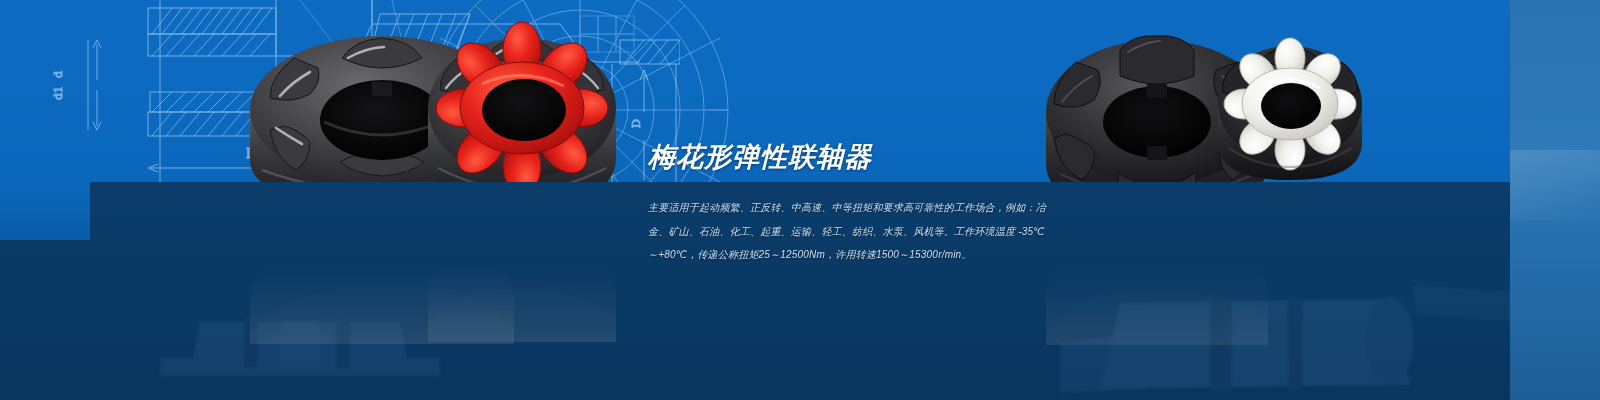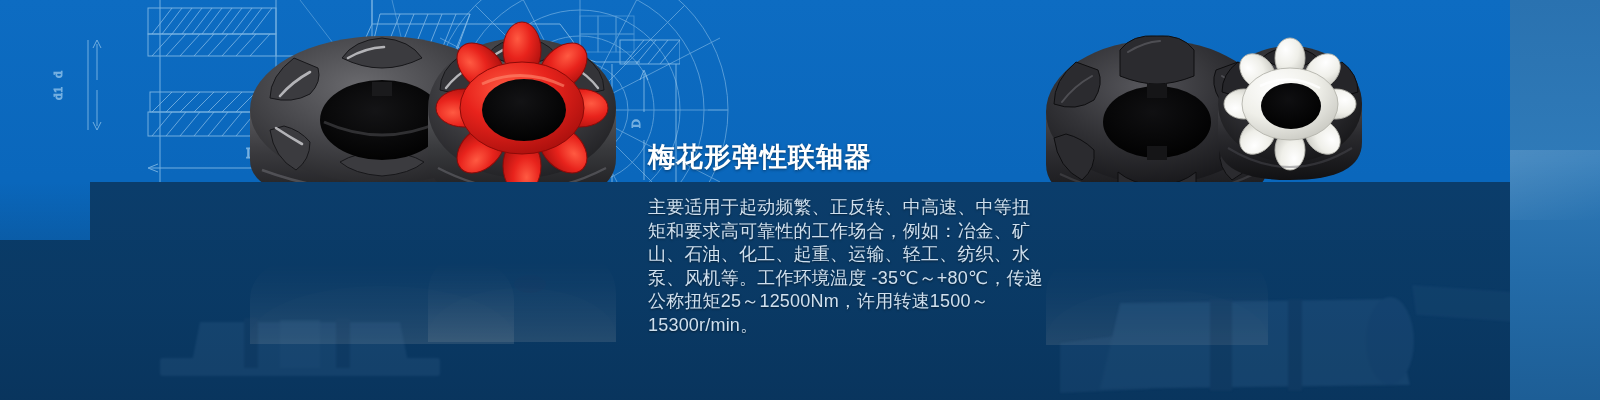--- a/index.html
+++ b/index.html
@@ -51,28 +51,28 @@
   .hub-l1{left:232px;top:18px;width:300px;height:205px;}
   .hub-l2{left:412px;top:12px;width:220px;height:210px;}
   .hub-r1{left:1032px;top:14px;width:250px;height:210px;}
   .hub-r2{left:1208px;top:30px;width:165px;height:160px;}
 
   .refl-l1{left:232px;top:224px;width:300px;height:120px;}
   .refl-l2{left:412px;top:222px;width:220px;height:120px;}
   .refl-r1{left:1032px;top:225px;width:250px;height:120px;}
 
   
-  .copy{position:absolute;left:648px;top:140px;width:400px;z-index:40;}
+  .copy{position:absolute;left:648px;top:140px;width:400px;z-index:40;font-style:italic;}
   .title{
     color:#ffffff;font-size:27px;font-weight:bold;letter-spacing:1px;
     line-height:34px;margin:0 0 22px 0;
     text-shadow:0 1px 3px rgba(0,0,0,.45);
   }
   .para{
-    color:#cfe0ef;font-size:18px;line-height:23.5px;margin:0;
+    color:#cfe0ef;font-size:10px;line-height:23.5px;margin:0;
     letter-spacing:.2px;text-shadow:0 1px 2px rgba(0,0,0,.5);
   }
 </style>
 </head>
 <body>
 
 <div id="banner">
 
   <div class="bg-top"></div>
 

